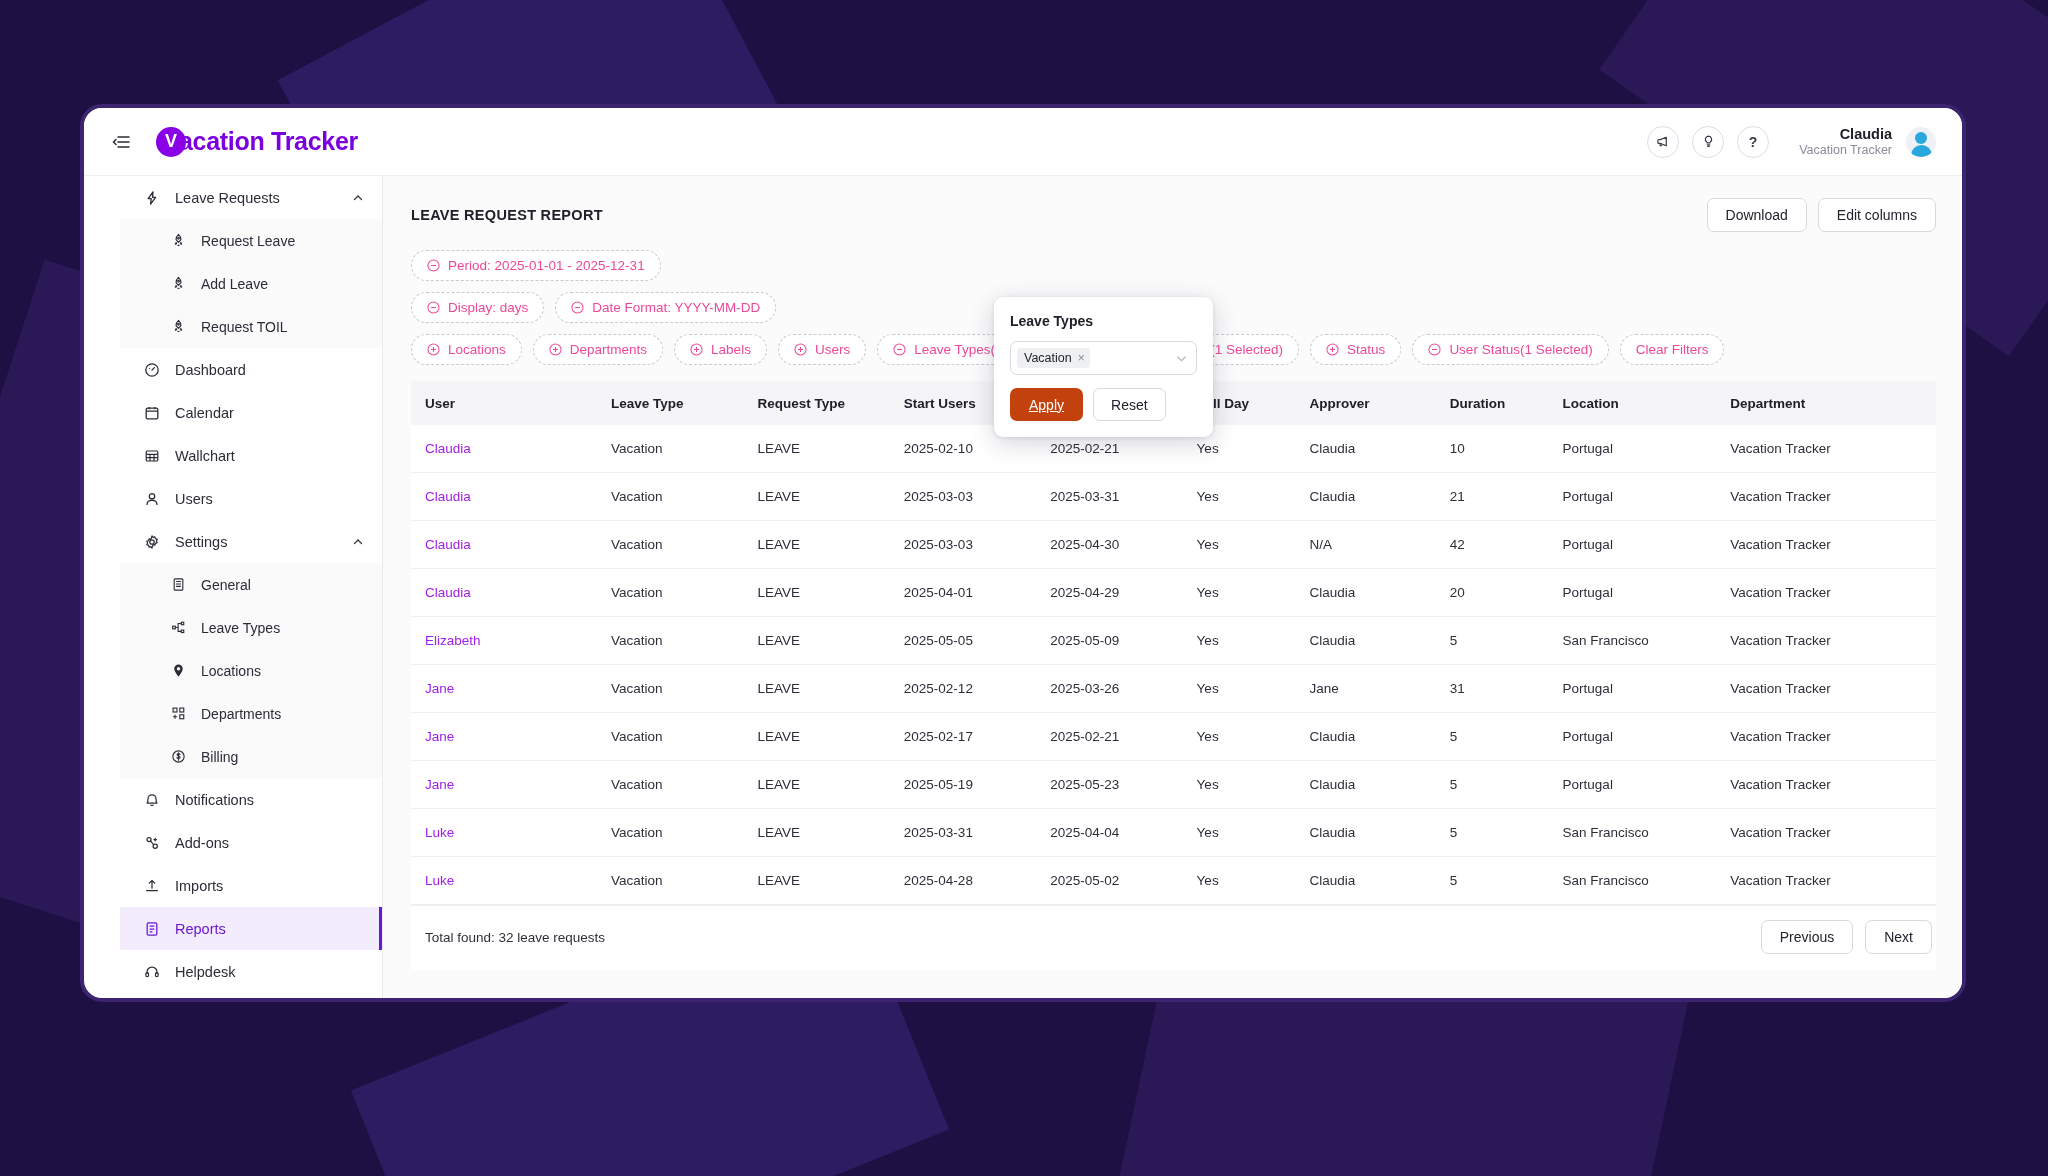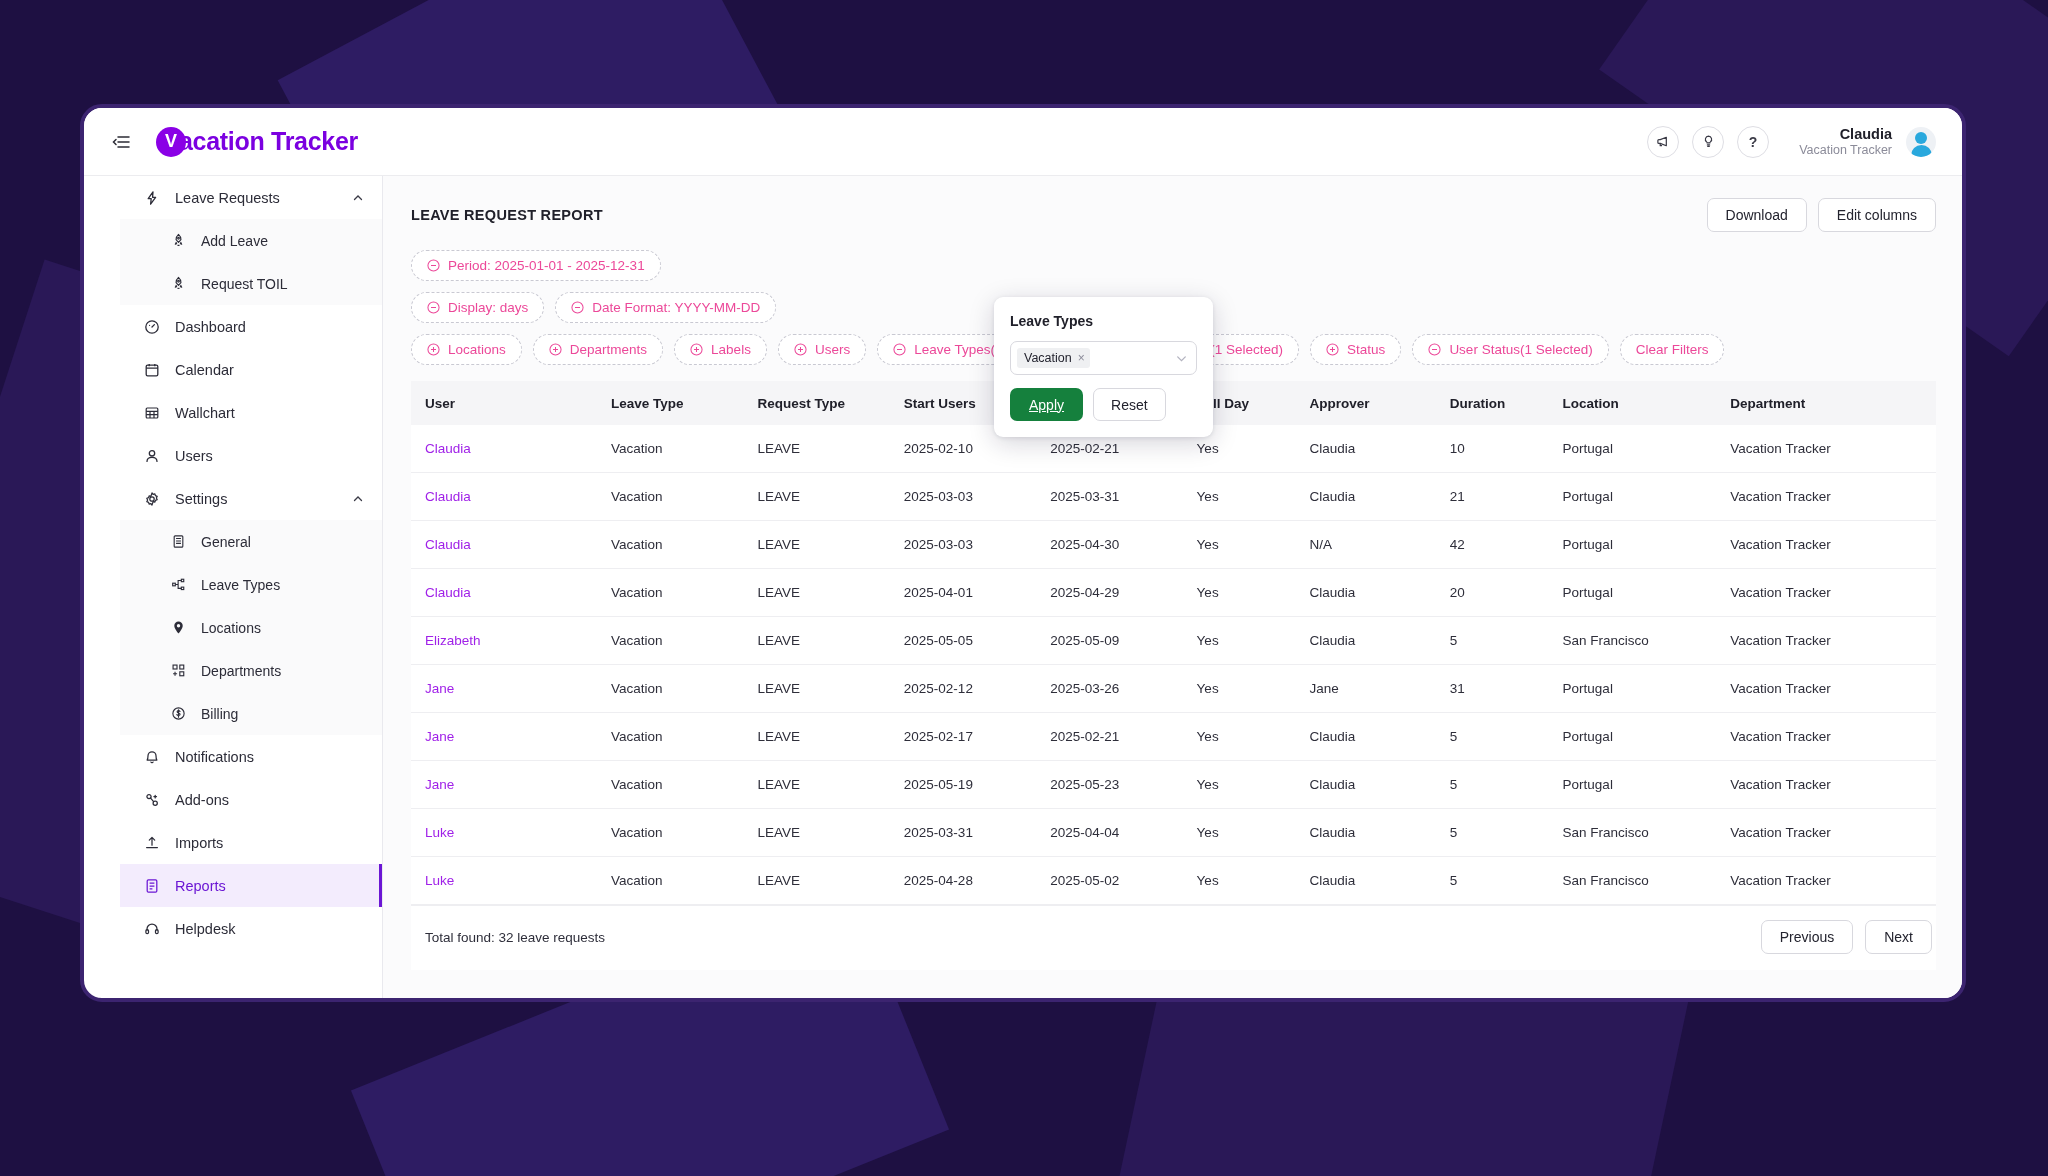--- a/index.html
+++ b/index.html
@@ -176,21 +176,21 @@
     background:#eff0f2; border-radius:3px;
     font-size:12.5px; color:#23232e;
     padding: 3px 5px 3px 7px;
     display:flex; align-items:center; gap:6px;
   }
   .tag .x { color:#8b8b99; font-size:12px; cursor:pointer; line-height:1; }
   .pop-caret { margin-left:auto; color:#b3b3bf; display:flex; }
   .pop-actions { margin-top: 13px; display:flex; gap:10px; }
   .btn-primary {
     height: 33px; padding: 0 19px; border-radius:7px; border:none;
-    background:#15803d; color:#fff; font-size:14px; font-weight:500;
+    background:#c2410c; color:#fff; font-size:14px; font-weight:500;
     font-family:inherit; cursor:pointer;text-decoration:underline;
   }
   .btn-sm-outline {
     height: 33px; padding: 0 17px; border-radius:7px;
     border:1px solid #d8d8de; background:#fff; color:#23232e;
     font-size:14px; font-family:inherit; cursor:pointer;
   }
 </style>
 </head>
 <body>
@@ -255,20 +255,31 @@
         </span>
         <span>Leave Requests</span>
         <span class="chev">
           <svg width="12" height="12" viewBox="0 0 12 12" fill="none" stroke="currentColor" stroke-width="1.3" stroke-linecap="round">
               <path d="M2.5 7.5 6 4l3.5 3.5"></path>
             </svg>
         </span>
       </div>
 
       <div class="group-sub">
+        <div class="nav-item sub">
+          <span class="ico">
+            <svg width="15" height="15" viewBox="0 0 16 16" fill="none" stroke="currentColor" stroke-width="1.2" stroke-linejoin="round">
+                <path d="M8 1.5c1.8 1.6 2.6 3.6 2.6 5.6L8 10 5.4 7.1c0-2 .8-4 2.6-5.6z"></path>
+                <path d="M5.8 9.6 4.6 12l1.9-.8M10.2 9.6l1.2 2.4-1.9-.8"></path>
+                <circle cx="8" cy="5.6" r=".9"></circle>
+                <path d="M6.9 13.2h2.2"></path>
+              </svg>
+          </span>
+          <span>Request Leave</span>
+        </div>
         <div class="nav-item sub">
           <span class="ico">
             <svg width="15" height="15" viewBox="0 0 16 16" fill="none" stroke="currentColor" stroke-width="1.2" stroke-linejoin="round">
                 <path d="M8 1.5c1.8 1.6 2.6 3.6 2.6 5.6L8 10 5.4 7.1c0-2 .8-4 2.6-5.6z"></path>
                 <path d="M5.8 9.6 4.6 12l1.9-.8M10.2 9.6l1.2 2.4-1.9-.8"></path>
                 <circle cx="8" cy="5.6" r=".9"></circle>
                 <path d="M6.9 13.2h2.2"></path>
               </svg>
           </span>
           <span>Add Leave</span>

